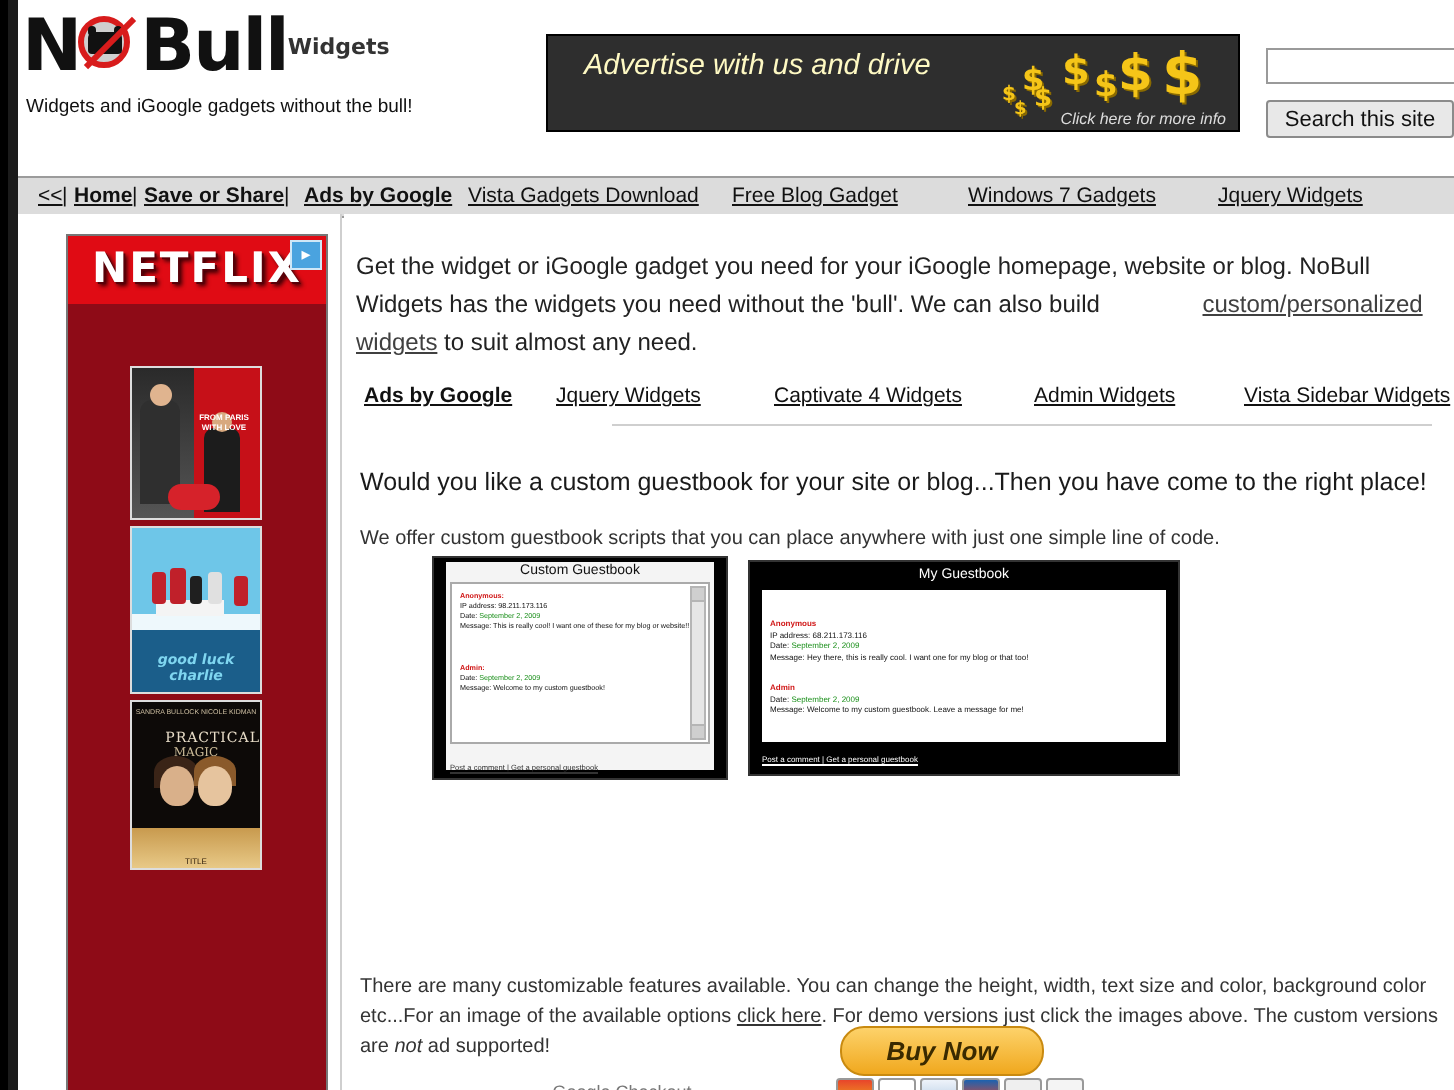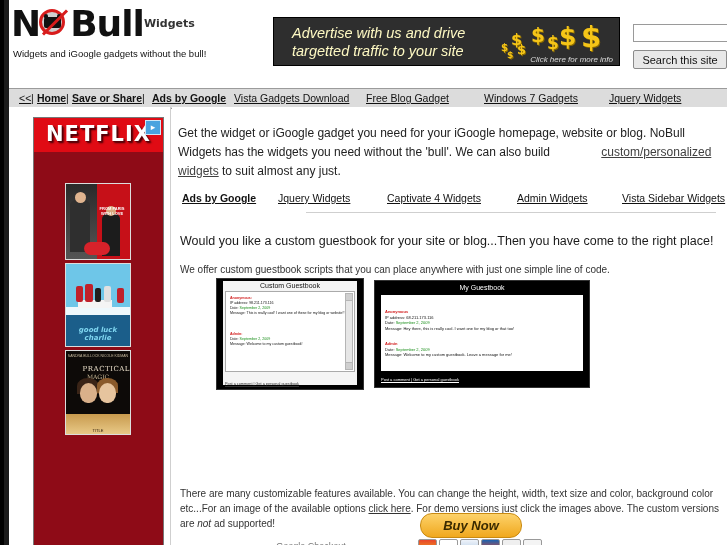--- a/index.html
+++ b/index.html
@@ -158,21 +158,20 @@
   <div class="logo-wrap">
     <div class="logo-line">
       <span>N</span><span class="no-sign"><span class="ring"></span><span class="bull"></span><span class="horn1"></span><span class="horn2"></span><span class="bar"></span></span><span>Bull</span><span class="logo-sub-word">Widgets</span>
     </div>
     <div class="logo-tag">Widgets and iGoogle gadgets without the bull!</div>
   </div>
 
   <div class="banner">
     <div class="banner-text">
       <span>Advertise with us and drive</span><br>
-      <span>targetted traffic to your site</span>
     </div>
     <div class="dollars">
       <span class="d1">$</span>
       <span class="d2">$</span>
       <span class="d3">$</span>
       <span class="d4">$</span>
       <span class="d5">$</span>
       <span class="d6">$</span>
       <span class="d7">$</span>
       <span class="d8">$</span>
@@ -243,21 +242,21 @@
       <span class="cred">TITLE</span>
     </div>
   </div>
 </div>
 
 <div class="vdiv"></div>
 
 <div class="main">
 
   <div class="intro">
-    <span>Get the widget or iGoogle gadget you need for your iGoogle homepage, website or blog. NoBull Widgets has the widgets you need without the 'bull'. We can also build </span><a href="#">custom/personalized widgets</a><span> to suit almost any just.</span>
+    <span>Get the widget or iGoogle gadget you need for your iGoogle homepage, website or blog. NoBull Widgets has the widgets you need without the 'bull'. We can also build </span><a href="#">custom/personalized widgets</a><span> to suit almost any need.</span>
   </div>
 
   <div class="subnav">
     <a href="#" class="bold" style="left:0px;">Ads by Google</a>
     <a href="#" style="left:96px;">Jquery Widgets</a>
     <a href="#" style="left:205px;">Captivate 4 Widgets</a>
     <a href="#" style="left:335px;">Admin Widgets</a>
     <a href="#" style="left:440px;">Vista Sidebar Widgets</a>
   </div>
   <div class="subrule"></div>

